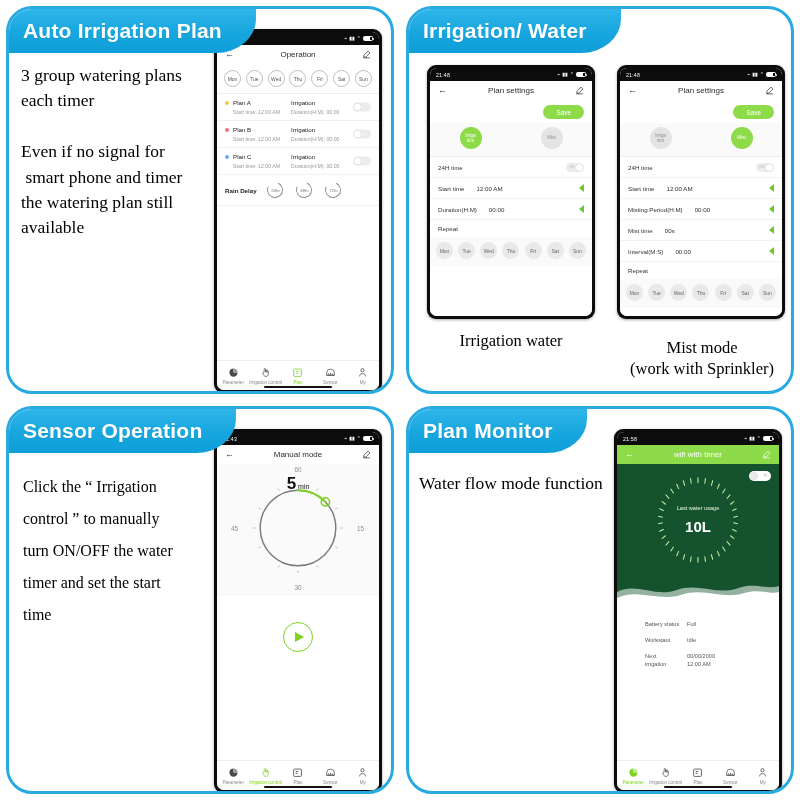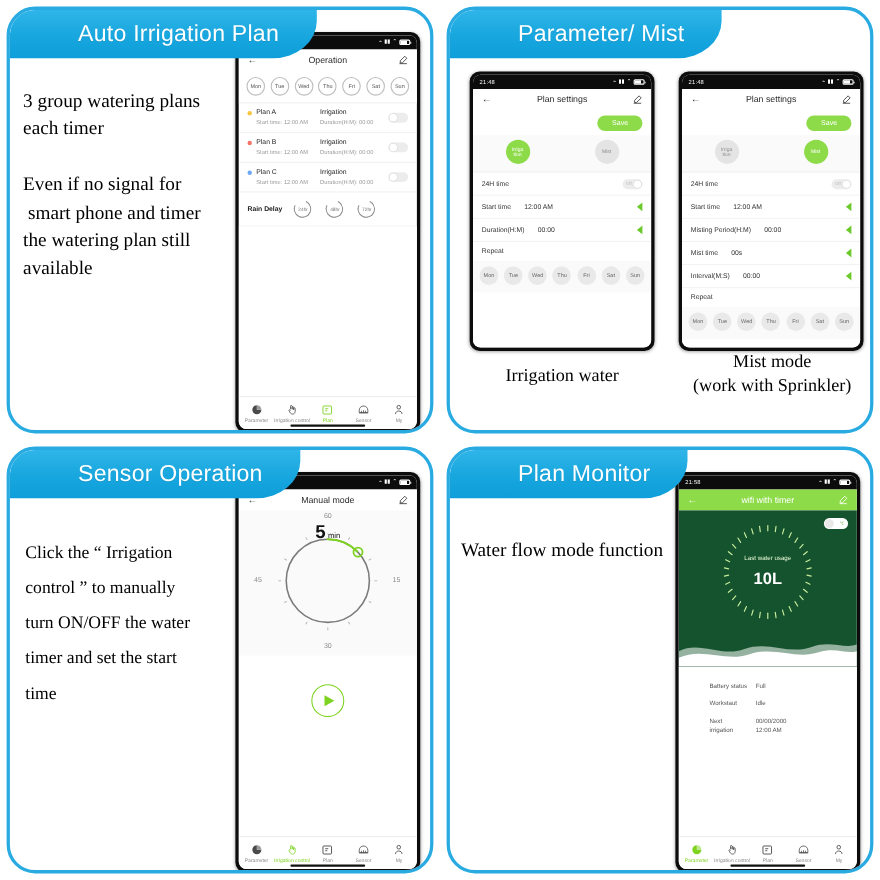--- a/index.html
+++ b/index.html
@@ -35,33 +35,31 @@
     padding: 0 34px 0 14px;
     display: flex; align-items: center;
     background: linear-gradient(180deg,#2fb5e8 0%, #17a6de 55%, #0e9ed9 100%);
     border-bottom-right-radius: 40px 34px;
     border-top-left-radius: 22px;
     z-index: 5;
   }
   .banner-text {
     color: #ffffff;
     font-size: 21px;
-    font-weight: 400;
+    font-weight: 700;
     letter-spacing: 0.2px;
     white-space: nowrap;
     text-shadow: 0 1px 0 rgba(0,0,0,.08);
-    margin-left: 48px;
   }
   
   .desc {
     position: absolute;
     font-family: "Liberation Serif", serif;
     color: #000;
     white-space: pre-wrap;
-    margin-top: 16px;
   }
   .desc-p1 { top: 54px; left: 12px; width: 196px; font-size: 17.5px; line-height: 1.45; }
   .desc-p3 { top: 62px; left: 14px; width: 200px; font-size: 16px; line-height: 2.0; }
   .desc-p4 { top: 62px; left: 10px; width: 240px; font-size: 17.5px; line-height: 1.4; }
   
   .caption {
     position: absolute;
     font-family: "Liberation Serif", serif;
     font-size: 16.5px;
     color: #000;
@@ -401,21 +399,21 @@
           </div>
 
         </div>
       </div>
     </div>
   </div>
 
   <div class="panel">
     <div class="panel-inner">
       <div class="banner">
-        <span class="banner-text">Parameter/ Mist</span>
+        <span class="banner-text">Irrigation/ Water</span>
       </div>
 
       <div class="phone" style="left:18px; top:56px; width:168px; height:254px;">
         <div class="screen">
           <div class="statusbar">
             <span class="sb-time">21:48</span>
             <span class="sb-icons">
               <span class="ic-bt">⌁</span>
               <span class="ic-sig">▮▮</span>
               <span class="ic-wifi">⌃</span>
@@ -541,21 +539,21 @@
             <span class="day-chip flat">Thu</span>
             <span class="day-chip flat">Fri</span>
             <span class="day-chip flat">Sat</span>
             <span class="day-chip flat">Sun</span>
           </div>
           <div class="spacer"></div>
         </div>
       </div>
 
       <div class="caption" style="left:18px; top:322px; width:168px;">Irrigation water</div>
-      <div class="caption" style="left:200px; top:310px; width:186px;">Mist mode
+      <div class="caption" style="left:200px; top:329px; width:186px;">Mist mode
 (work with Sprinkler)</div>
     </div>
   </div>
 
   <div class="panel">
     <div class="panel-inner">
       <div class="banner">
         <span class="banner-text">Sensor Operation</span>
       </div>
       <div class="desc desc-p3">Click the “ Irrigation

